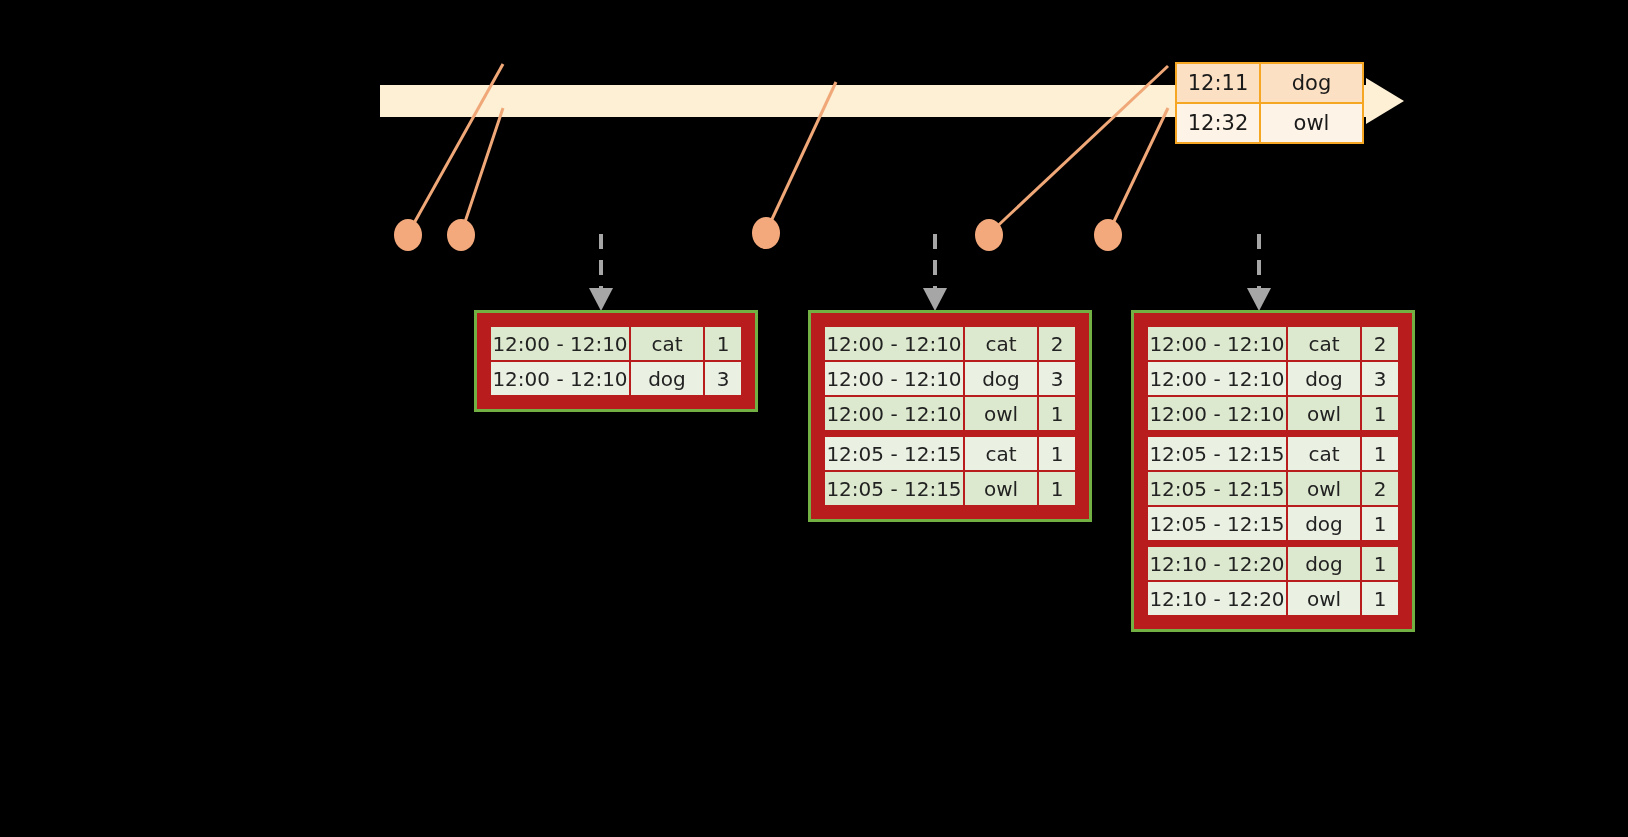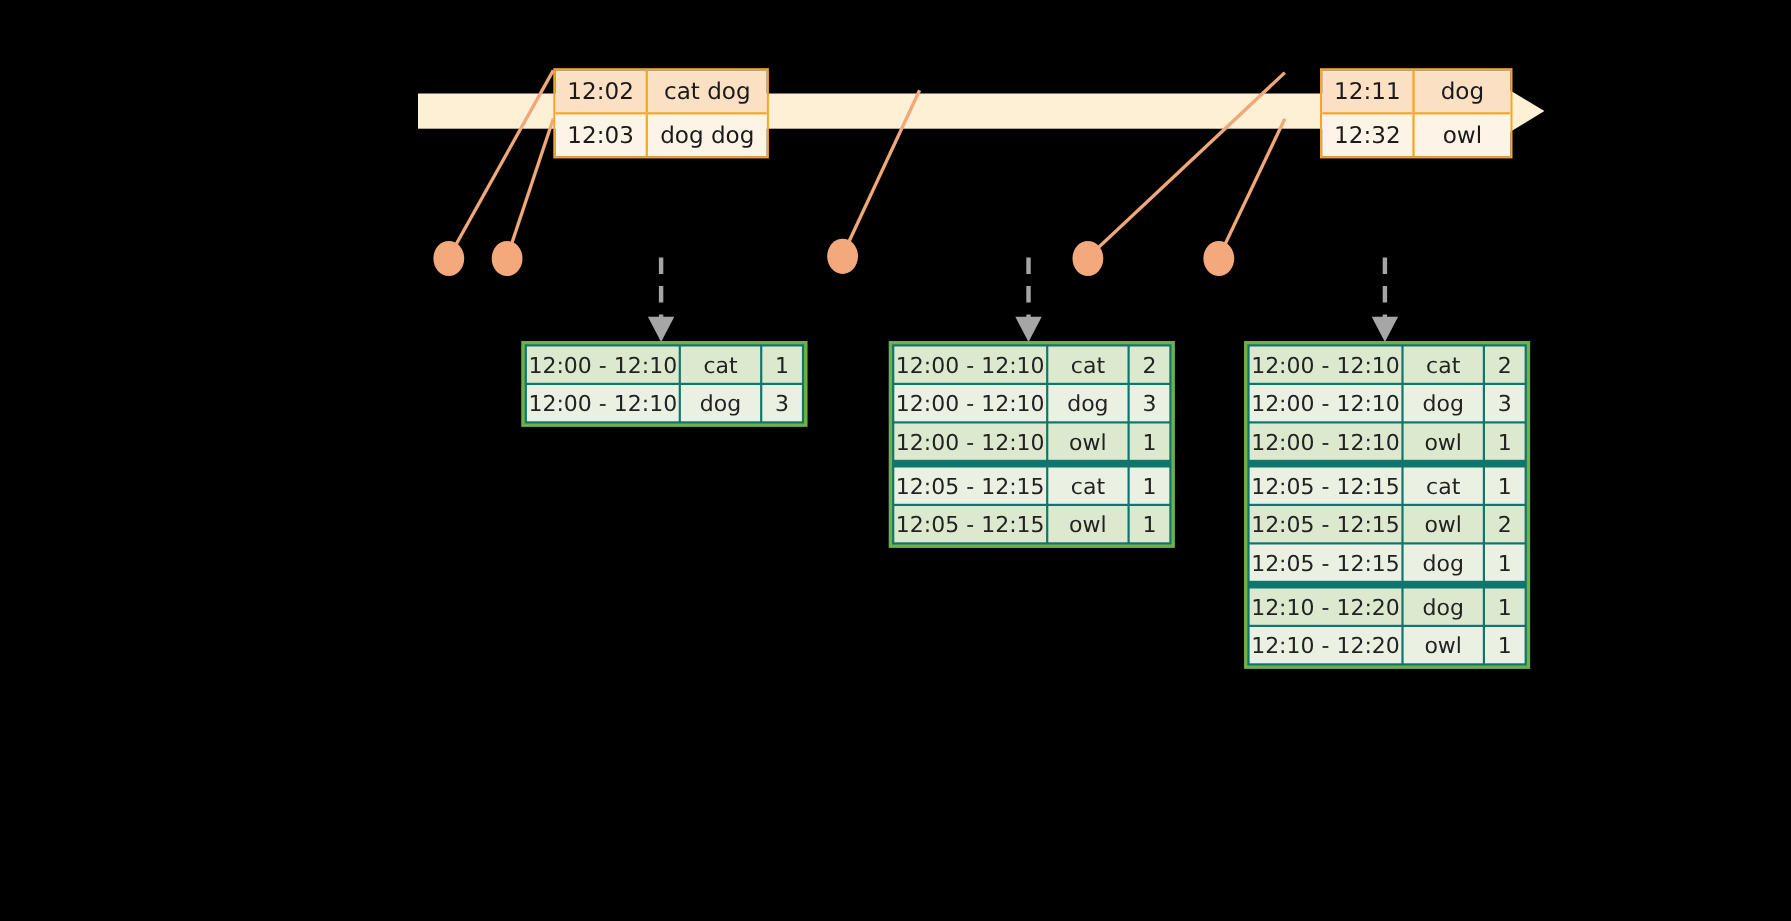--- a/index.html
+++ b/index.html
@@ -70,25 +70,25 @@
   .shade-light { background: #fdf3e6; }
 
   
   .connector { position: absolute; left: 0; top: 0; width: 1628px; height: 837px; pointer-events: none; }
 
   
   .rtable {
     position: absolute;
     border: 3px solid #72b043;
     box-sizing: border-box;
-    background: #0f766e;
+    background: #b91c1c;
     display: flex;
     flex-direction: column;
     gap: 2px;
-    padding: 2px;
+    padding: 14px;
     align-items: flex-end;
   }
   .rrow {
     display: flex;
     height: 33px;
     gap: 2px;
   }
   .rcell {
     display: flex;
     align-items: center;
@@ -133,33 +133,23 @@
     <g>
       <line x1="935" y1="234" x2="935" y2="290" stroke="#a6a6a6" stroke-width="4" stroke-dasharray="15,11"></line>
       <polygon points="923,288 947,288 935,311" fill="#a6a6a6"></polygon>
     </g>
     <g>
       <line x1="1259" y1="234" x2="1259" y2="290" stroke="#a6a6a6" stroke-width="4" stroke-dasharray="15,11"></line>
       <polygon points="1247,288 1271,288 1259,311" fill="#a6a6a6"></polygon>
     </g>
   </svg>
 
-  <div class="evt" style="left:503px; top:62px; width:196px;">
-    <div class="evt-row shade-dark">
-      <div class="evt-time">12:02</div>
-      <div class="evt-words">cat dog</div>
-    </div>
-    <div class="evt-row shade-light">
-      <div class="evt-time">12:03</div>
-      <div class="evt-words">dog dog</div>
-    </div>
-  </div>
-
-
-  <div class="evt" style="left:1200px; top:62px; width:175px;">
+
+
+  <div class="evt" style="left:1175px; top:62px; width:189px;">
     <div class="evt-row shade-dark">
       <div class="evt-time">12:11</div>
       <div class="evt-words">dog</div>
     </div>
     <div class="evt-row shade-light">
       <div class="evt-time">12:32</div>
       <div class="evt-words">owl</div>
     </div>
   </div>
 

